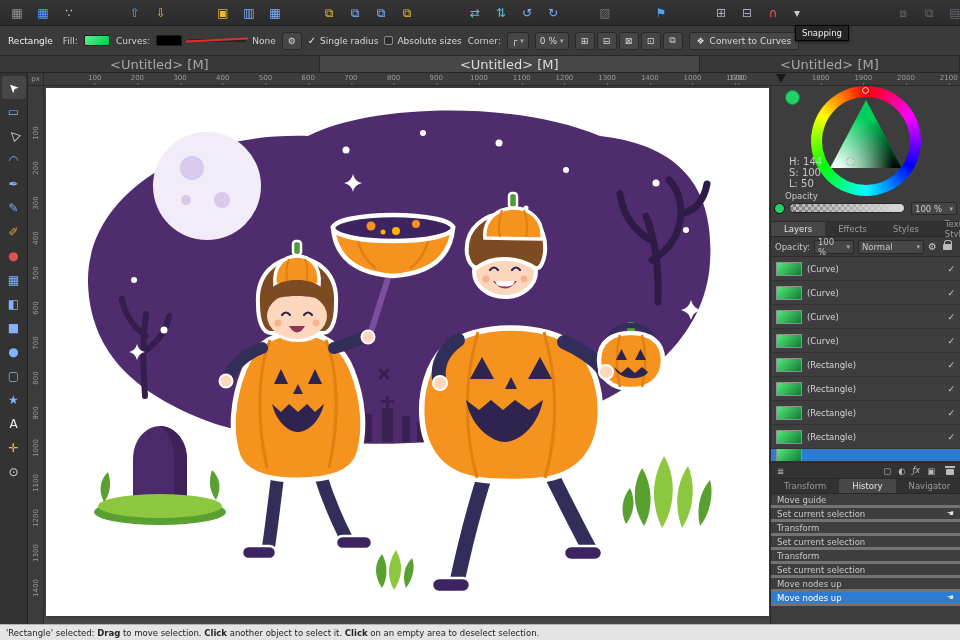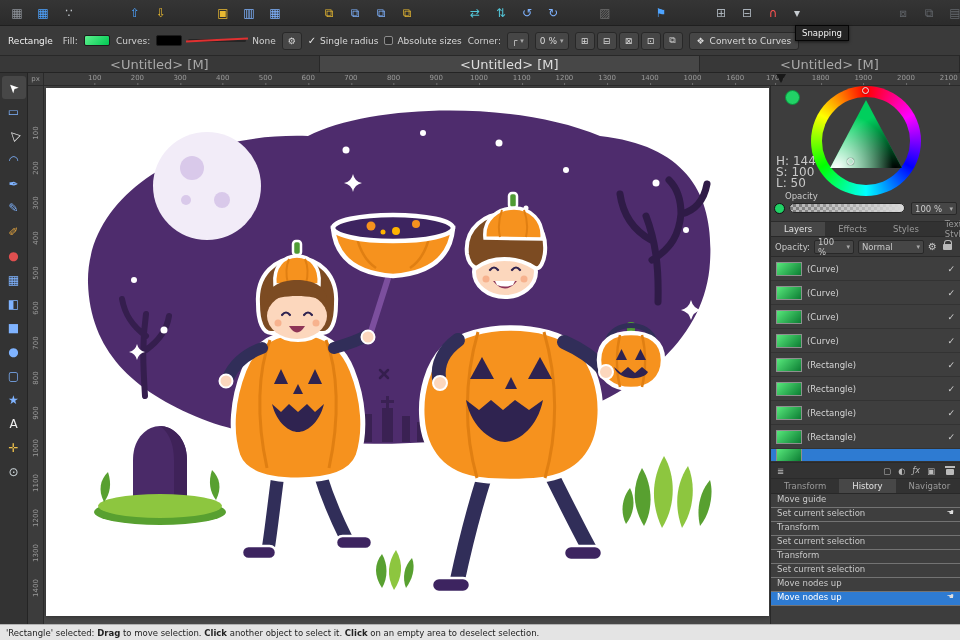--- a/index.html
+++ b/index.html
@@ -83,21 +83,21 @@
   background:conic-gradient(#f00,#f0f,#00f,#0ff,#0f0,#ff0,#f00)}
 .wheel-inner{position:absolute;inset:11px;border-radius:50%;background:#3d3d3d}
 .tri{position:absolute;left:16px;top:14px;width:78px;height:74px;
   clip-path:polygon(50% 0%,96% 92%,4% 92%);
   background:radial-gradient(at 12% 92%,#fff 0%,rgba(255,255,255,0) 58%),
              radial-gradient(at 88% 92%,#000 0%,rgba(0,0,0,0) 58%),#00cf5d}
 .knob{position:absolute;width:7px;height:7px;border:1.5px solid #e9e9e9;border-radius:50%;
   box-shadow:0 0 1px #000}
 .knob.hue{left:51px;top:1px}
 .knob.tri-knob{left:36px;top:72px}
-.hsl{position:absolute;left:5px;top:70px;line-height:11px;color:#c8c8c8;font-size:12px}
+.hsl{position:absolute;left:18px;top:70px;line-height:11px;color:#c8c8c8;font-size:10px}
 .op-label{position:absolute;left:14px;top:105px;color:#c8c8c8}
 .op-dot{position:absolute;left:3px;top:117px;width:11px;height:11px;border-radius:50%;
   background:#21d266;border:1px solid #111}
 .op-slider{position:absolute;left:18px;top:117px;width:116px;height:10px;border-radius:5px;
   border:1px solid #262626;
   background-image:linear-gradient(to right,rgba(150,150,150,0),#d9d9d9),
     linear-gradient(45deg,#777 25%,transparent 25%,transparent 75%,#777 75%),
     linear-gradient(45deg,#777 25%,transparent 25%,transparent 75%,#777 75%);
   background-size:100% 100%,6px 6px,6px 6px;background-position:0 0,0 0,3px 3px;background-color:#b5b5b5}
 .op-val{position:absolute;right:3px;top:116px;width:46px;height:13px;background:#464646;
@@ -133,22 +133,22 @@
 .lbar .fx{font-style:italic;font-size:8px}
 .trash{position:relative;width:8px;height:9px;margin-left:4px}
 .trash::before{content:"";position:absolute;left:0;right:0;top:2.5px;bottom:0;background:#bbb;border-radius:1px}
 .trash::after{content:"";position:absolute;left:-1px;right:-1px;top:0;height:1.5px;background:#bbb}
 .pos-row{height:17px;display:flex;align-items:center;gap:5px;padding:0 6px;background:#3a3a3a;
   border-bottom:1px solid #2d2d2d;flex:0 0 auto;color:#c4c4c4}
 .pos-slider{position:relative;flex:1;height:2px;background:#4a90d9;border-radius:1px}
 .pos-slider::after{content:"";position:absolute;right:1px;top:-3px;width:8px;height:8px;
   background:#e6e6e6;border-radius:50%}
 .history-list{flex:1;overflow:hidden}
-.hrow{height:14px;display:flex;align-items:flex-start;padding:0 6px;background:#3e3e3e;
-  border-bottom:1px solid #737373;color:#c9c9c9}
+.hrow{height:14px;display:flex;align-items:center;padding:0 6px;background:#3e3e3e;
+  border-bottom:3px solid #737373;color:#c9c9c9}
 .hrow.selected{background:#2e7bd2;color:#fff}
 .hrow .hic{margin-left:auto;font-size:8px;color:#e0e0e0}
 
 
 .tooltip{position:absolute;left:795px;top:25px;background:#242424;border:1px solid #050505;
   color:#f2f2f2;font-size:8.5px;padding:2px 6px;z-index:50;box-shadow:0 1px 3px rgba(0,0,0,.6)}
 
 
 .status{position:absolute;left:0;right:0;bottom:0;height:16px;background:#e4e4e4;
   border-top:1px solid #b2b2b2;display:flex;align-items:center;padding:0 6px;
@@ -308,21 +308,21 @@
       <div class="htick" data-name="ruler-tick" style="left: 306.9px;">700</div>
       <div class="htick" data-name="ruler-tick" style="left: 349.6px;">800</div>
       <div class="htick" data-name="ruler-tick" style="left: 392.3px;">900</div>
       <div class="htick" data-name="ruler-tick" style="left: 435px;">1000</div>
       <div class="htick" data-name="ruler-tick" style="left: 477.7px;">1100</div>
       <div class="htick" data-name="ruler-tick" style="left: 520.4px;">1200</div>
       <div class="htick" data-name="ruler-tick" style="left: 563.1px;">1300</div>
       <div class="htick" data-name="ruler-tick" style="left: 605.8px;">1400</div>
       <div class="htick" data-name="ruler-tick" style="left: 648.5px;">1000</div>
       <div class="htick" data-name="ruler-tick" style="left: 691.2px;">1600</div>
-      <div class="htick" data-name="ruler-tick" style="left: 731px;">1700</div>
+      <div class="htick" data-name="ruler-tick" style="left: 694px;">1700</div>
       <div class="htick" data-name="ruler-tick" style="left: 776.6px;">1800</div>
       <div class="htick" data-name="ruler-tick" style="left: 819.3px;">1900</div>
       <div class="htick" data-name="ruler-tick" style="left: 862px;">2000</div>
       <div class="htick" data-name="ruler-tick" style="left: 904.7px;">2100</div>
     </div>
   <div class="ruler-v" data-name="ruler-vertical">
       <div class="vtick" data-name="ruler-tick" style="top: 47px;">100</div>
       <div class="vtick" data-name="ruler-tick" style="top: 82px;">200</div>
       <div class="vtick" data-name="ruler-tick" style="top: 117px;">300</div>
       <div class="vtick" data-name="ruler-tick" style="top: 152px;">400</div>

